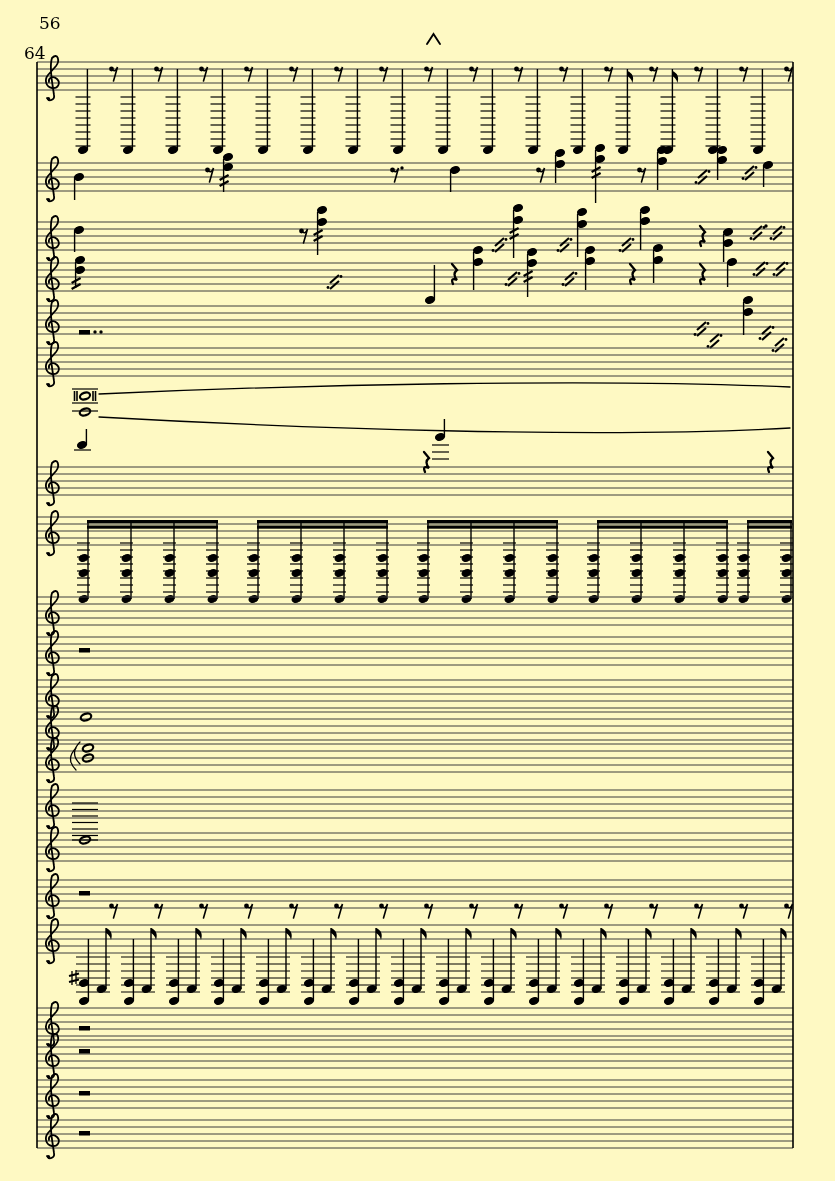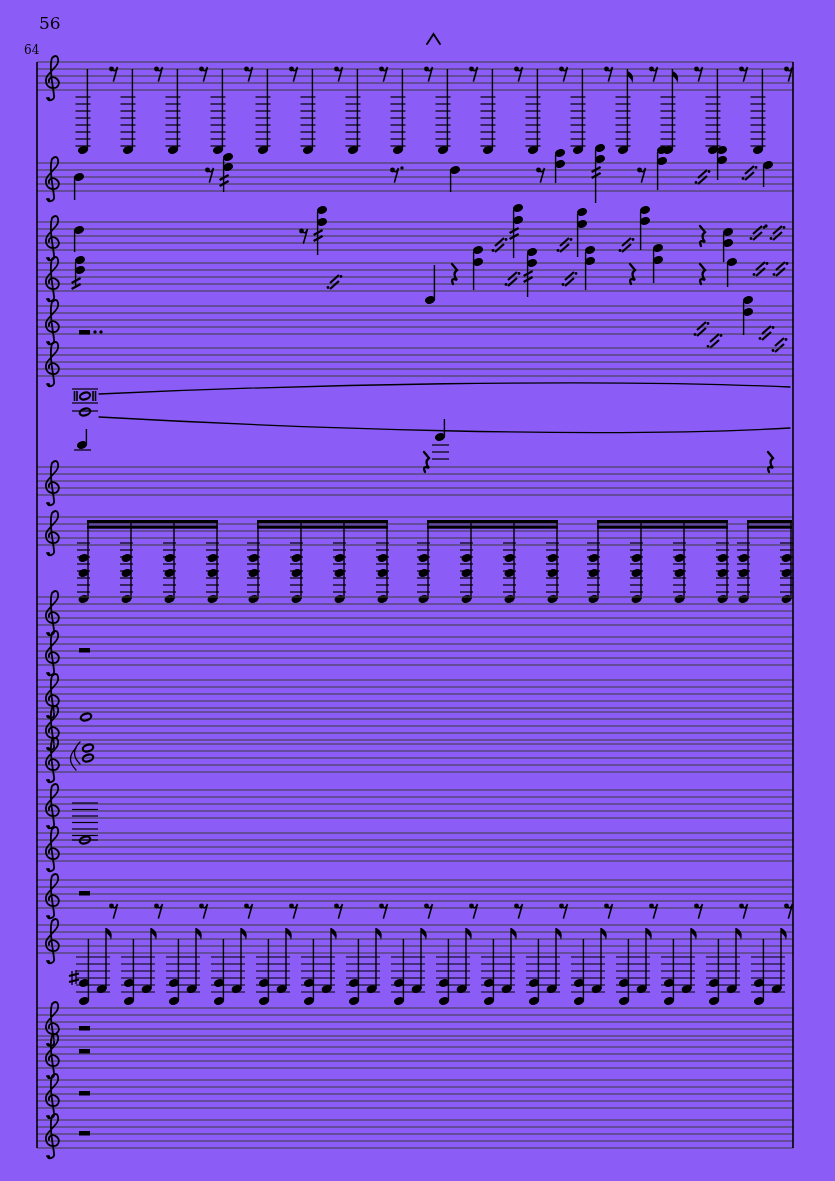--- a/index.html
+++ b/index.html
@@ -1,19 +1,19 @@
 <!DOCTYPE html>
 <html><head>
 <meta charset="utf-8">
 <style>
   html,body{margin:0;padding:0;background:#e8e8e8;}
-  .page{position:relative;width:835px;height:1181px;background:#8b5cf6;overflow:hidden;
+  .page{position:relative;width:835px;height:1181px;background:#fef9c3;overflow:hidden;
         font-family:"DejaVu Serif", serif;color:#000;}
   .measure-group-label{position:absolute;left:39px;top:13px;font-size:17px;}
-  .measure-number-label{position:absolute;left:24px;top:43px;font-size:12px;}
+  .measure-number-label{position:absolute;left:24px;top:43px;font-size:17px;}
   svg{position:absolute;left:0;top:0;}
 </style>
 </head>
 <body>
 
 <div class="page">
   <div class="measure-group-label">56</div>
   <div class="measure-number-label">64</div>
   <div id="score-host">
       <svg width="835" height="1181" viewBox="0 0 835 1181">

